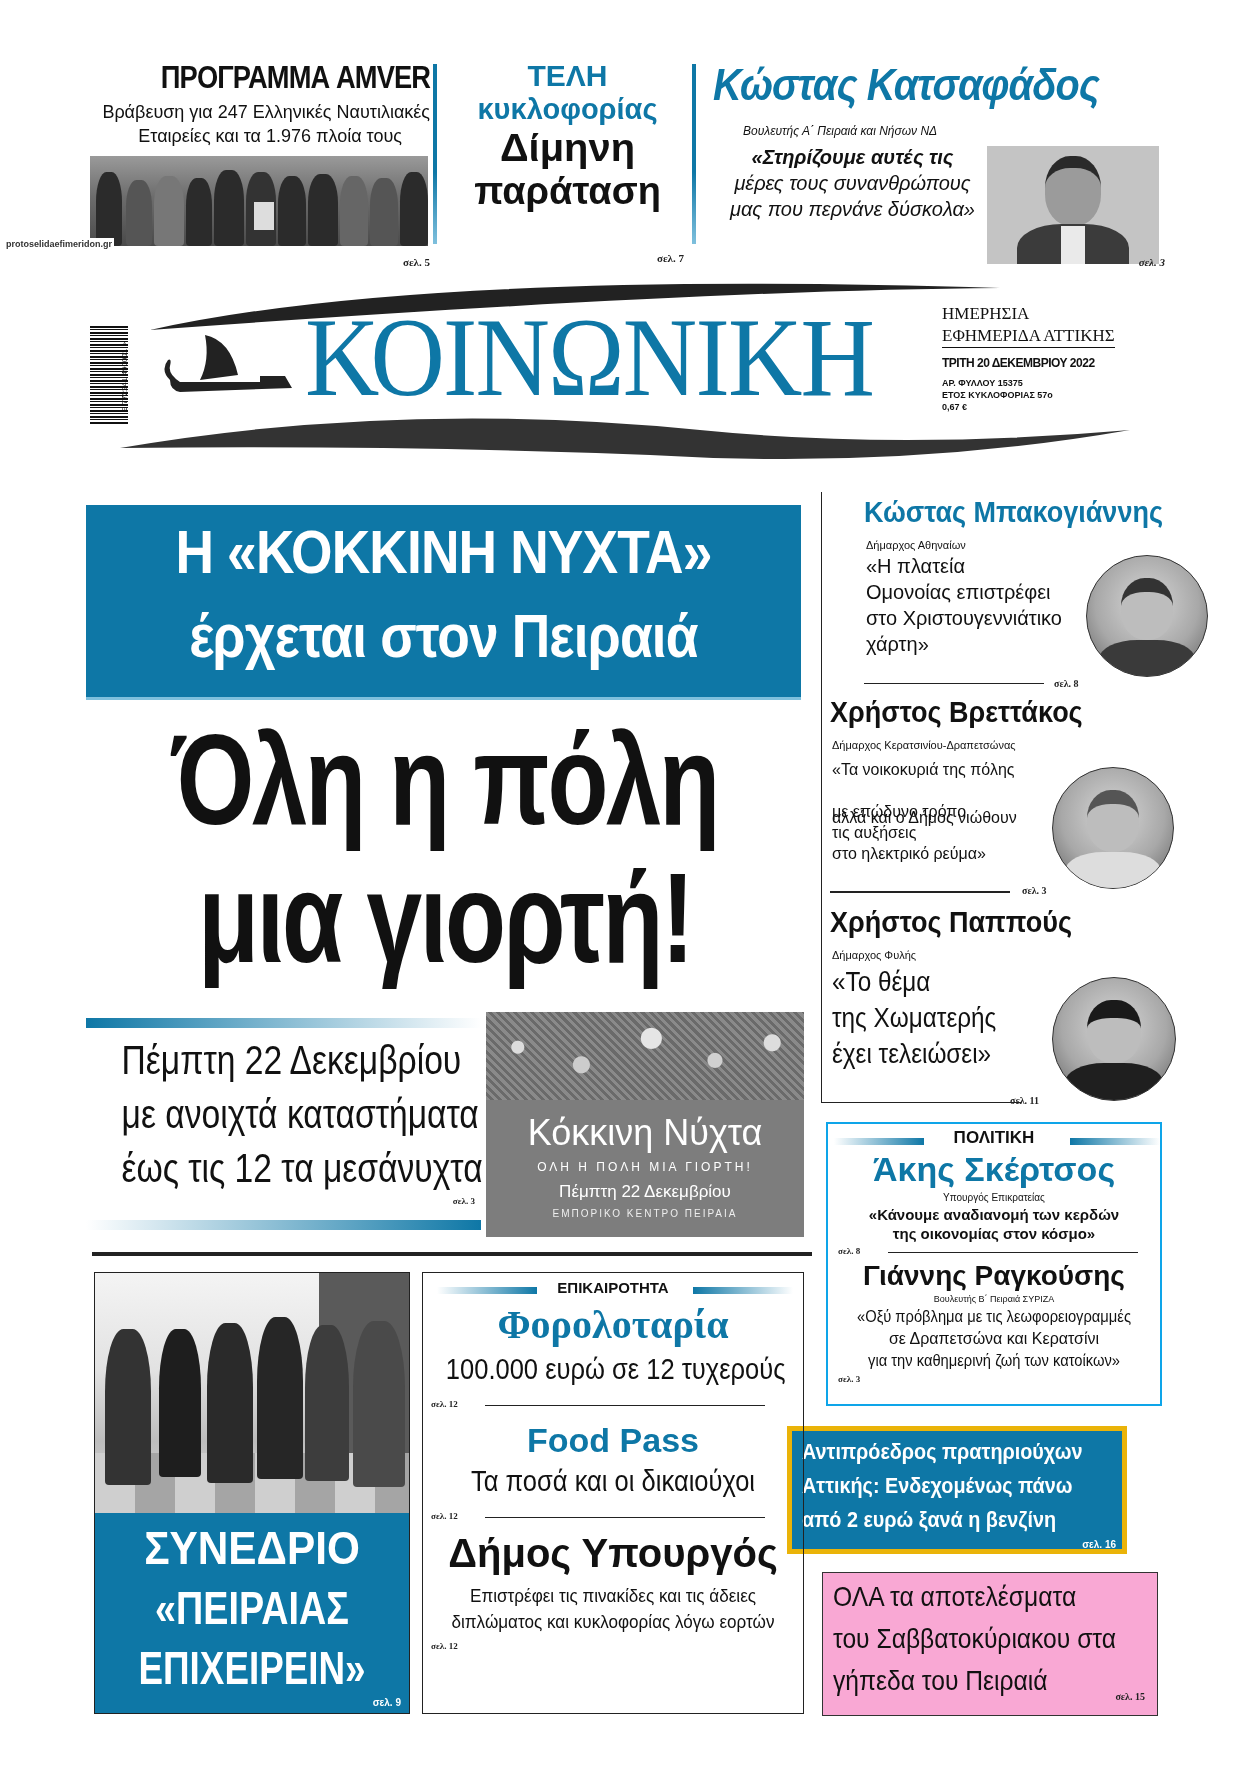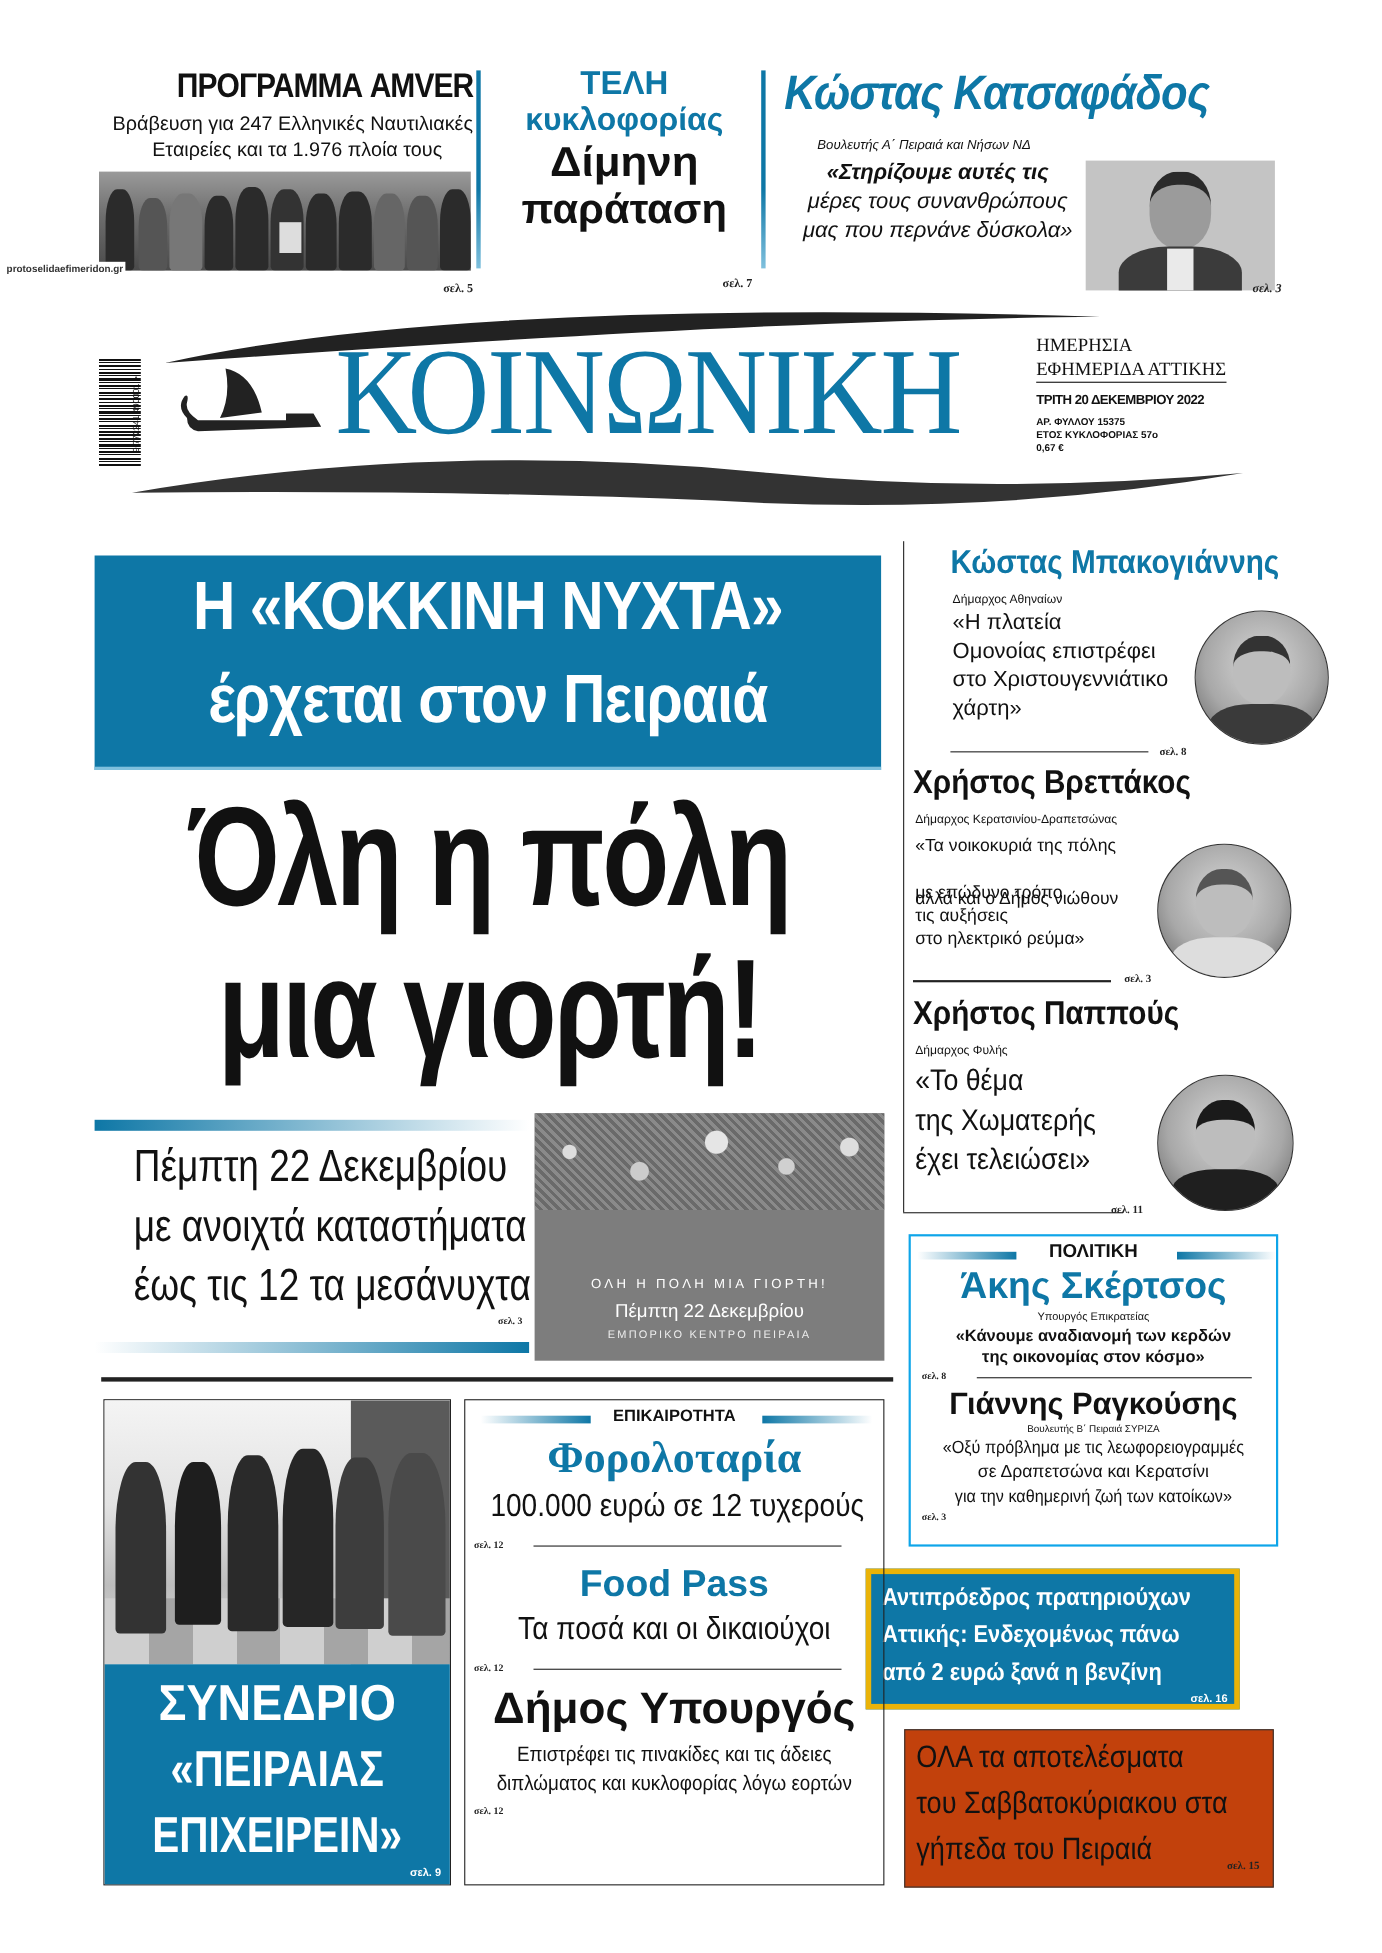--- a/index.html
+++ b/index.html
@@ -103,20 +103,21 @@
 <div class="abs" style="left:86px;top:1032px;width:395px;height:185px;">
   <div style="position:absolute;left:0;right:0;top:4px;text-align:center;font-size:41px;line-height:48px;white-space:nowrap;transform:scaleX(0.82);">Πέμπτη 22 Δεκεμβρίου</div>
   <div style="position:absolute;left:0;right:0;top:58px;text-align:center;font-size:41px;line-height:48px;white-space:nowrap;transform:scaleX(0.82);">με ανοιχτά καταστήματα</div>
   <div style="position:absolute;left:0;right:0;top:112px;text-align:center;font-size:41px;line-height:48px;white-space:nowrap;transform:scaleX(0.82);">έως τις 12 τα μεσάνυχτα</div>
   <div class="sel" style="position:absolute;right:6px;top:164px;font-size:9px;">σελ. 3</div>
 </div>
 <div class="abs grad-bar-l" style="left:86px;top:1220px;width:395px;height:10px;"></div>
 
 <div class="abs" style="left:486px;top:1012px;width:318px;height:225px;background:#7d7d7d;overflow:hidden;">
   <div style="position:absolute;left:0;top:0;width:100%;height:88px;background:radial-gradient(circle at 10% 40%, #ddd 0 6px, transparent 7px),radial-gradient(circle at 30% 60%, #ccc 0 8px, transparent 9px),radial-gradient(circle at 52% 30%, #e5e5e5 0 10px, transparent 11px),radial-gradient(circle at 72% 55%, #d0d0d0 0 7px, transparent 8px),radial-gradient(circle at 90% 35%, #ddd 0 8px, transparent 9px),repeating-linear-gradient(45deg,#8a8a8a 0 3px,#6a6a6a 3px 6px);"></div>
+  <div style="position:absolute;left:0;right:0;top:100px;text-align:center;color:#fff;font-size:36px;font-weight:normal;white-space:nowrap;">Κόκκινη Νύχτα</div>
   <div style="position:absolute;left:0;right:0;top:148px;text-align:center;color:#fff;font-size:12px;letter-spacing:3px;white-space:nowrap;">ΟΛΗ Η ΠΟΛΗ ΜΙΑ ΓΙΟΡΤΗ!</div>
   <div style="position:absolute;left:0;right:0;top:170px;text-align:center;color:#fff;font-size:17px;white-space:nowrap;">Πέμπτη 22 Δεκεμβρίου</div>
   <div style="position:absolute;left:0;right:0;top:196px;text-align:center;color:#eee;font-size:10px;letter-spacing:2px;white-space:nowrap;">ΕΜΠΟΡΙΚΟ ΚΕΝΤΡΟ ΠΕΙΡΑΙΑ</div>
 </div>
 
 <div class="abs" style="left:92px;top:1252px;width:720px;height:4px;background:#222;"></div>
 
 <div class="abs" style="left:821px;top:492px;width:1px;height:610px;background:#222;"></div>
 
 <div class="abs" style="left:830px;top:495px;width:365px;height:195px;margin-left:34px;">
@@ -188,21 +189,21 @@
   </div>
 </div>
 
 <div class="abs" style="left:787px;top:1426px;width:340px;height:128px;background:#0e77a6;border:5px solid #eab308;padding-left:17px;">
   <div style="position:absolute;left:10px;top:8px;color:#fff;font-weight:bold;font-size:22px;white-space:nowrap;transform:scaleX(0.9);transform-origin:left;">Αντιπρόεδρος πρατηριούχων</div>
   <div style="position:absolute;left:10px;top:42px;color:#fff;font-weight:bold;font-size:22px;white-space:nowrap;transform:scaleX(0.9);transform-origin:left;">Αττικής: Ενδεχομένως πάνω</div>
   <div style="position:absolute;left:10px;top:76px;color:#fff;font-weight:bold;font-size:22px;white-space:nowrap;transform:scaleX(0.9);transform-origin:left;">από 2 ευρώ ξανά η βενζίνη</div>
   <div style="position:absolute;right:6px;top:108px;color:#fff;font-weight:bold;font-size:10px;">σελ. 16</div>
 </div>
 
-<div class="abs" style="left:822px;top:1572px;width:336px;height:144px;background:#c2410c;border:1px solid #333;">
+<div class="abs" style="left:822px;top:1572px;width:336px;height:144px;background:#f9a8d4;border:1px solid #333;">
   <div style="position:absolute;left:10px;top:8px;font-size:28px;white-space:nowrap;transform:scaleX(0.88);transform-origin:left;">ΟΛΑ τα αποτελέσματα</div>
   <div style="position:absolute;left:10px;top:50px;font-size:28px;white-space:nowrap;transform:scaleX(0.88);transform-origin:left;">του Σαββατοκύριακου στα</div>
   <div style="position:absolute;left:10px;top:92px;font-size:28px;white-space:nowrap;transform:scaleX(0.88);transform-origin:left;">γήπεδα του Πειραιά</div>
   <div class="sel" style="position:absolute;right:12px;top:118px;font-size:10px;">σελ. 15</div>
 </div>
 
 <div class="abs" style="left:94px;top:1272px;width:316px;height:442px;border:1px solid #222;overflow:hidden;">
   <div class="photo" style="position:absolute;left:0;top:0;width:100%;height:240px;background:linear-gradient(180deg,#f4f4f4 0%,#e2e2e2 40%,#bdbdbd 70%,#d8d8d8 100%);">
     <div style="position:absolute;right:0;top:0;width:90px;height:240px;background:#5a5a5a;"></div>
     <div style="position:absolute;left:0;top:180px;width:100%;height:60px;background:repeating-linear-gradient(90deg,#cfcfcf 0 40px,#a5a5a5 40px 80px);"></div>

